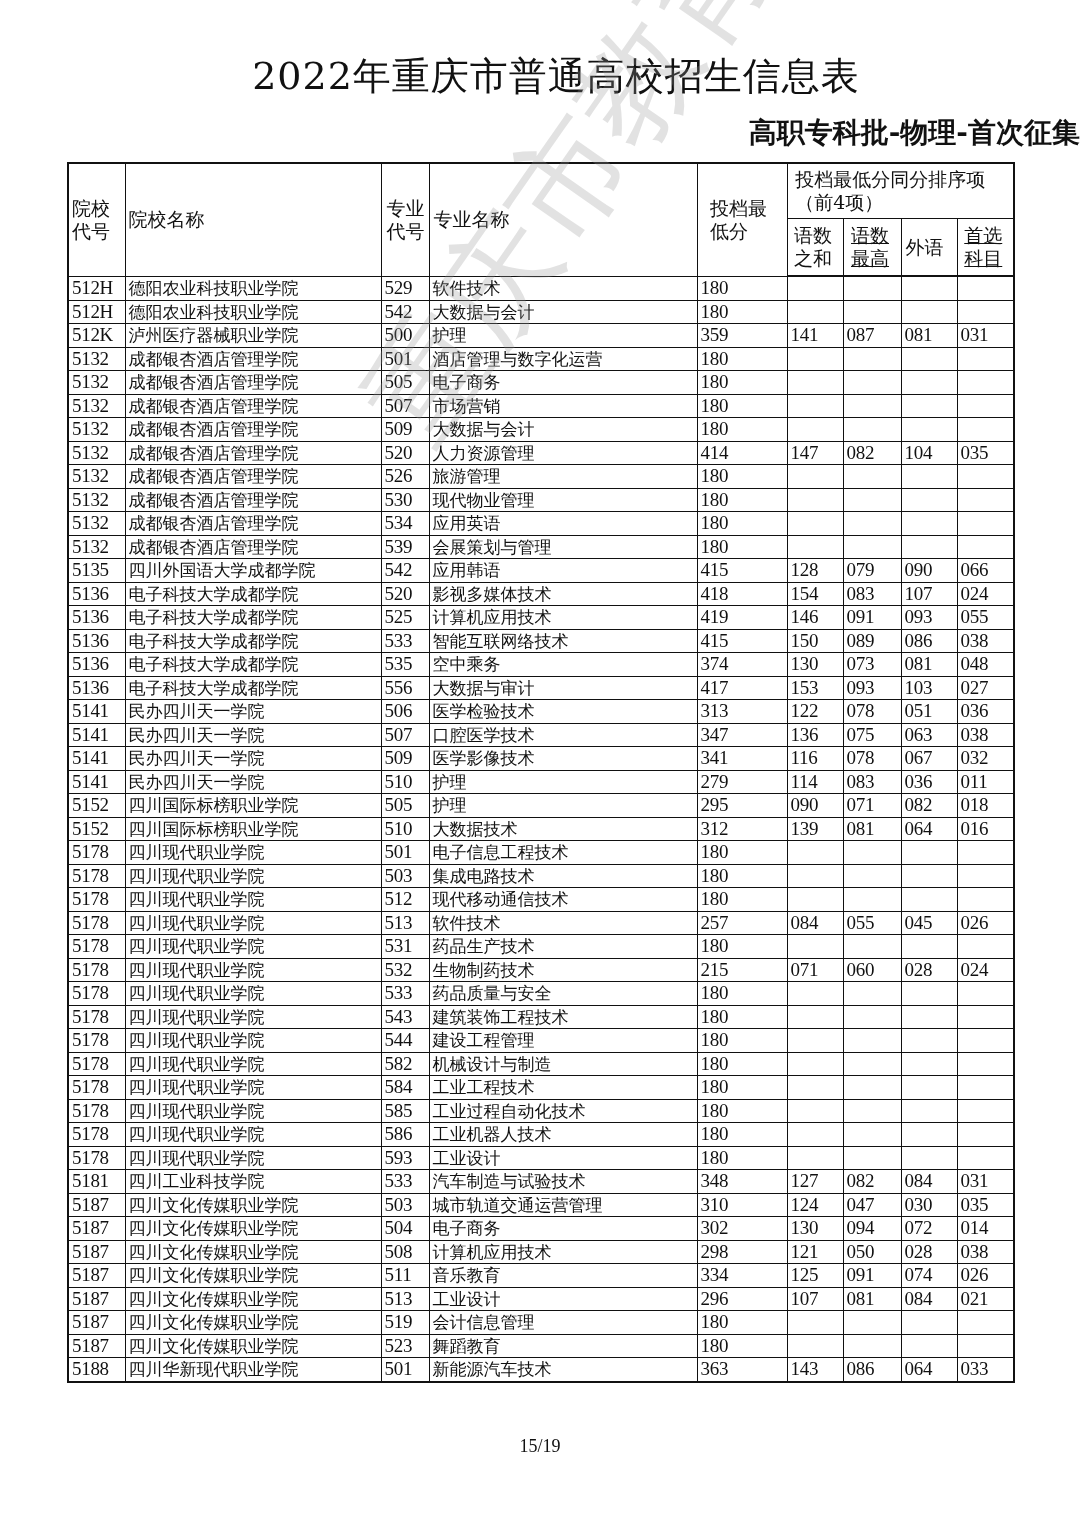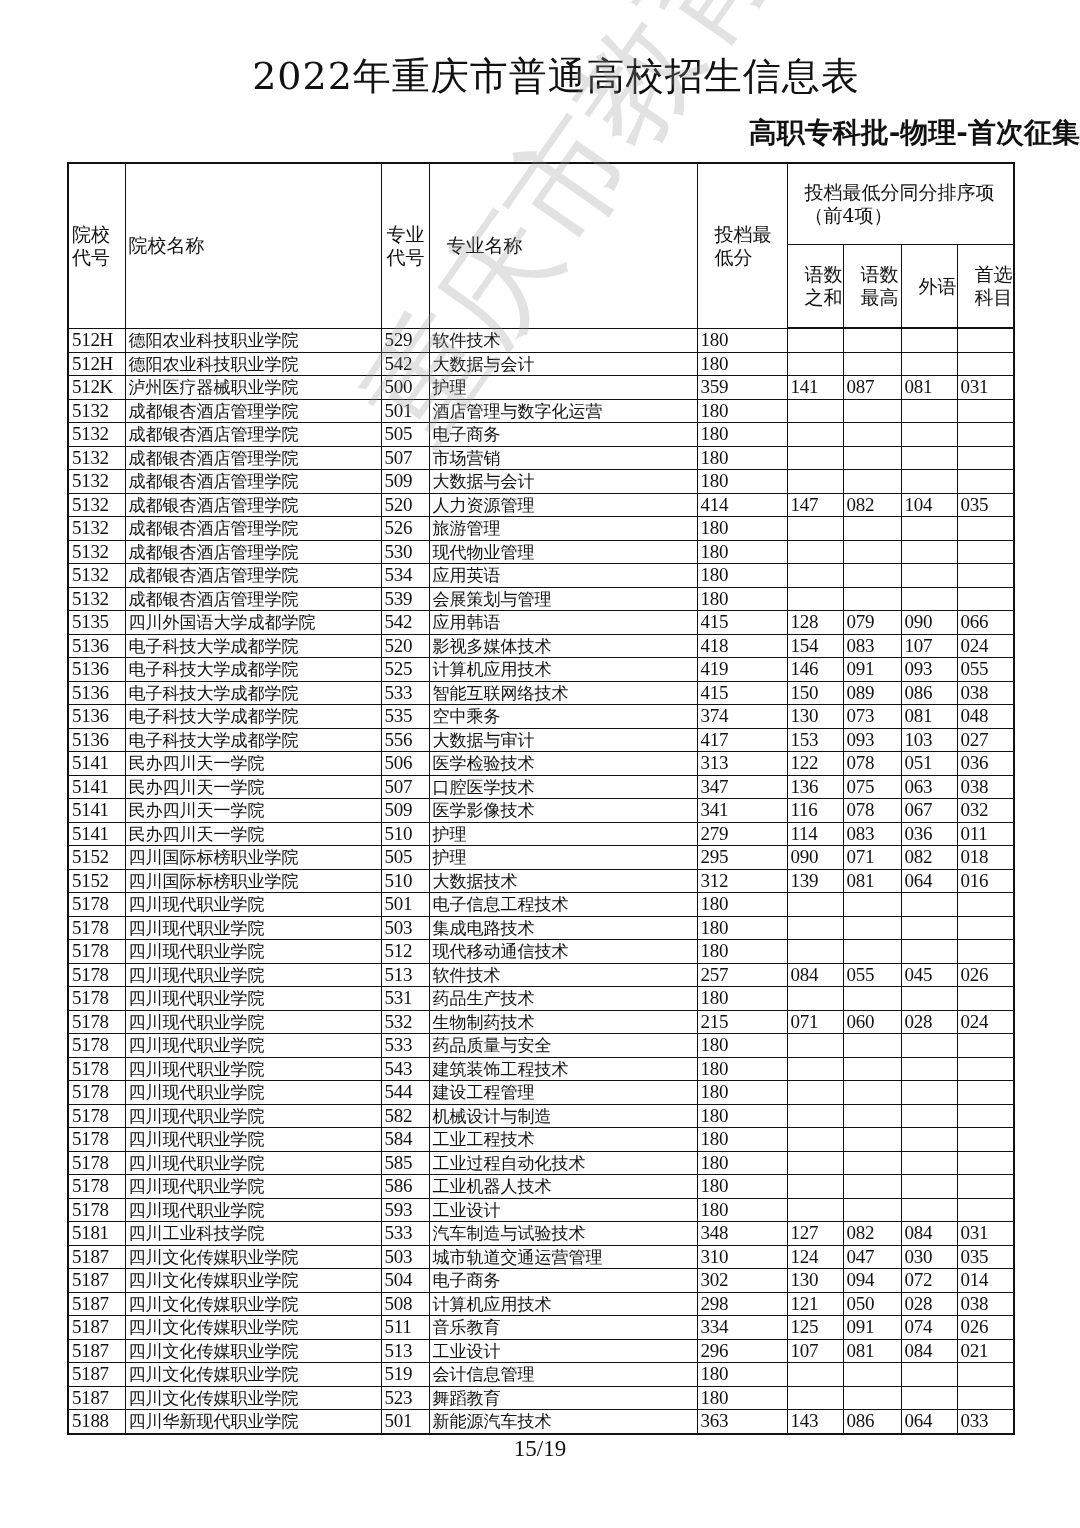--- a/index.html
+++ b/index.html
@@ -7,32 +7,32 @@
          font-family:"DejaVu Serif","Liberation Serif",serif; color:#111; }
   .title { position:absolute; top:52px; left:16px; width:1080px; text-align:center;
            font-size:38px; letter-spacing:1px; line-height:48px; }
   .subtitle { position:absolute; top:114px; left:0; width:1080px; text-align:right;
               font-size:28px; line-height:38px;font-weight:bold; }
   table.grid { position:absolute; top:162px; left:67px; border-collapse:collapse;
                table-layout:fixed; width:946px; border:2px solid #111; }
   table.grid td, table.grid th { border:1px solid #111; padding:0 0 0 3px; overflow:hidden;
                white-space:nowrap; font-weight:normal; font-size:18px; }
   table.grid th { font-size:19px; line-height:23px; vertical-align:middle; text-align:left; }
-  th.center { text-align:right; padding:17px !important;margin-left:24px; }
+  th.center { text-align:right; padding:4px !important;margin-left:24px; }
   tr.hdr1 th { height:46px; }
   tr.hdr2 th { height:48px; }
   thead tr.hdr2 th { border-bottom:2px solid #111; }
   tbody td { height:22.5px; line-height:22px; font-family:"Liberation Serif","DejaVu Serif",serif; }
   tbody td.cjk { font-family:"DejaVu Sans","Liberation Sans",sans-serif; font-size:17px; }
   tbody td.num { font-size:19px; letter-spacing:-0.3px; }
   .watermark { position:absolute; left:330px; top:380px; width:700px; transform:rotate(-55deg);
                transform-origin:left top; font-size:120px; color:rgba(150,150,150,0.28);
                font-family:"DejaVu Sans",sans-serif; pointer-events:none; white-space:nowrap; }
   .footer { position:absolute; top:1436px; left:0; width:1080px; text-align:center;
-            font-size:23px; font-family:"Liberation Serif",serif; }
+            font-size:18px; font-family:"Liberation Serif",serif; }
 </style>
 </head>
 <body>
 
 <div class="title">2022年重庆市普通高校招生信息表</div>
 <div class="subtitle">高职专科批-物理-首次征集</div>
 
 <table class="grid">
   <colgroup>
     <col style="width:57px">
@@ -60,25 +60,25 @@
         </th>
       <th colspan="4" class="center">
           <span style="white-space:normal;display:block;width:210px;margin:0 auto;">投档最低分同分排序项（前4项）</span>
         </th>
     </tr>
     <tr class="hdr2">
       <th class="center">
           <span style="white-space:normal;display:block;width:42px;margin:0 auto;">语数之和</span>
         </th>
       <th class="center">
-          <span style="white-space:normal;display:block;width:42px;margin:0 auto;">语数最高</span>
+          <span style="white-space:normal;display:block;width:42px;margin:0 auto;text-decoration:underline;">语数最高</span>
         </th>
       <th class="center">外语</th>
       <th class="center">
-          <span style="white-space:normal;display:block;width:42px;margin:0 auto;">首选科目</span>
+          <span style="white-space:normal;display:block;width:42px;margin:0 auto;text-decoration:underline;">首选科目</span>
         </th>
     </tr>
   </thead>
   <tbody id="tbody">
       <tr>
         <td class="num">512H</td>
         <td class="cjk">德阳农业科技职业学院</td>
         <td class="num">529</td>
         <td class="cjk">软件技术</td>
         <td class="num">180</td>

